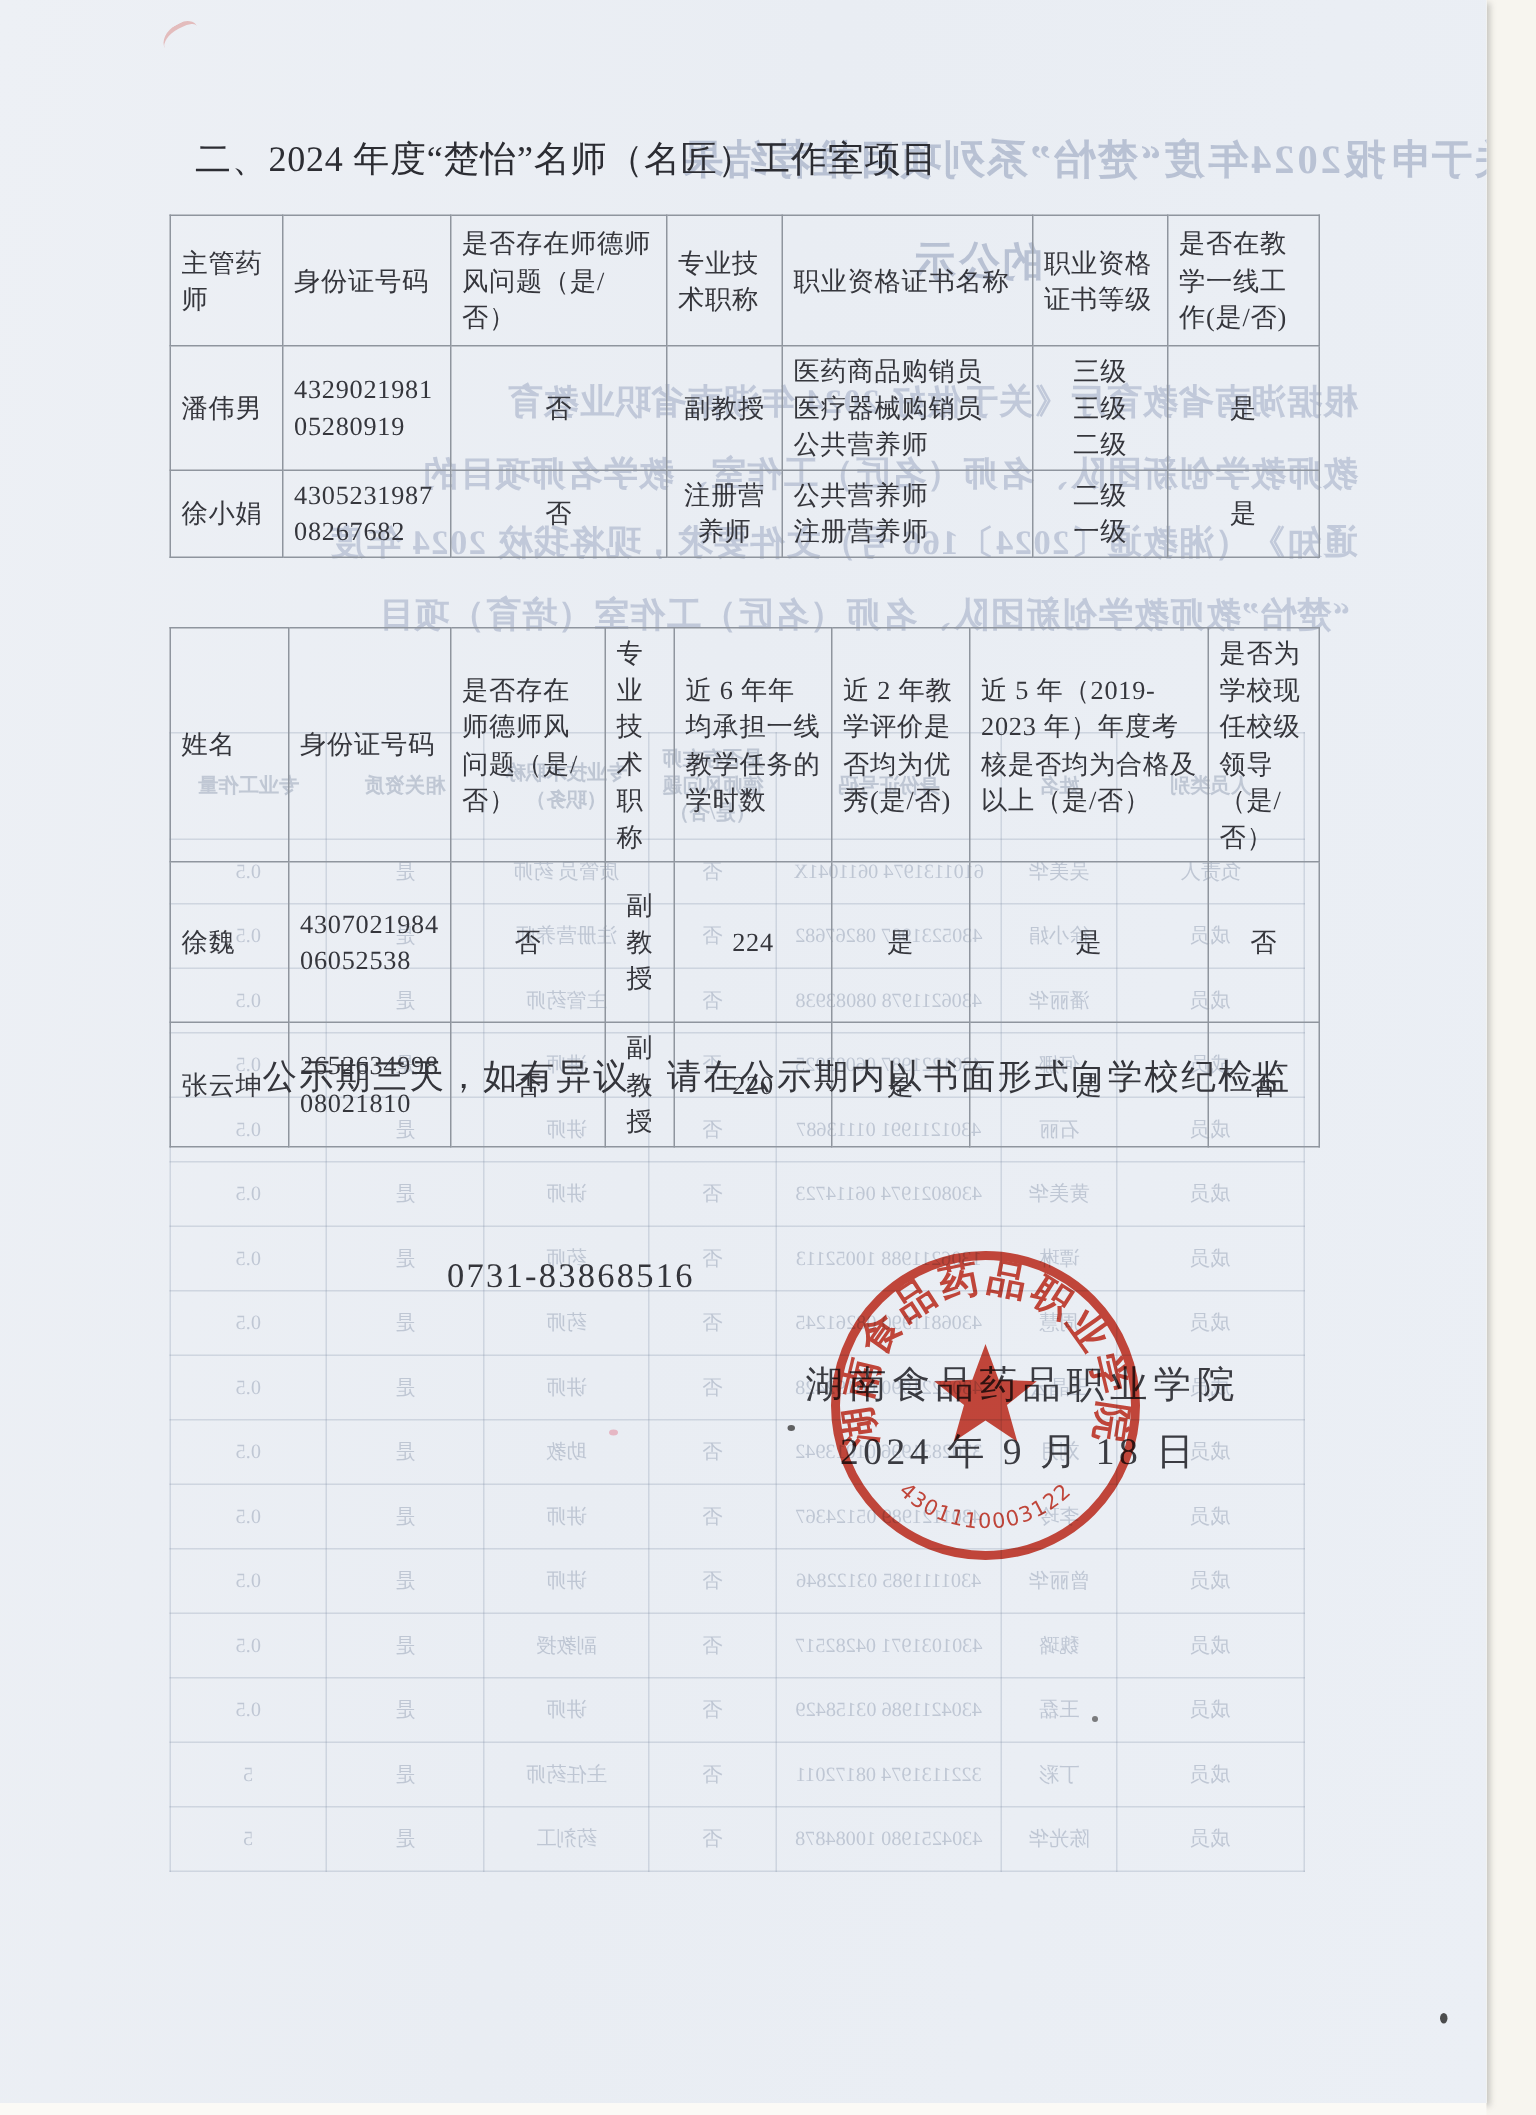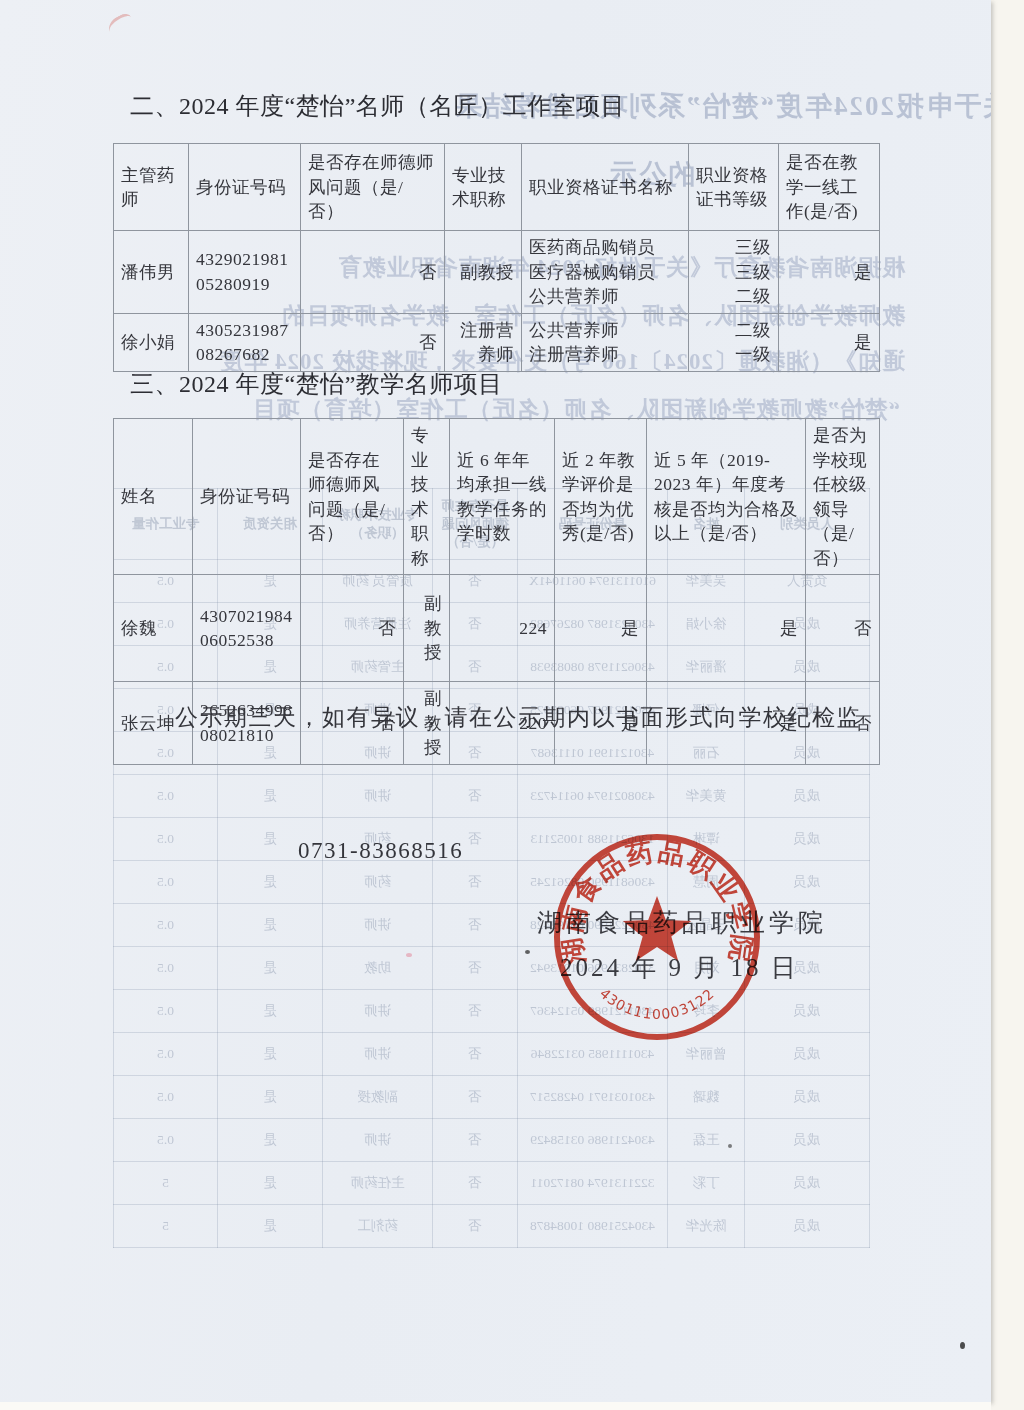--- a/index.html
+++ b/index.html
@@ -36,21 +36,21 @@
   table.doc{
     position:absolute;border-collapse:collapse;table-layout:fixed;
     background:transparent;z-index:4;
     font-size:17.5px;line-height:1.4;color:#35363c;letter-spacing:.5px;
   }
   table.doc td,table.doc th{
     border:1px solid #8f959e;vertical-align:middle;
     padding:4px 7px;font-weight:normal;overflow:hidden;
   }
   table.doc th{text-align:left;}
-  .c{text-align:right;}
+  .c{text-align:center;}
   .l{text-align:left;}
   .cl:empty{display:none;}
   .notice{font-size:23px;letter-spacing:1.5px;white-space:nowrap;z-index:4;color:#34353b;}
   .sig{font-size:25px;letter-spacing:4px;white-space:nowrap;z-index:5;color:#3a3b41;}
   
   .seal{position:absolute;left:547px;top:827px;width:220px;height:220px;z-index:6;
         mix-blend-mode:multiply;opacity:.92;}
   
   .speck{position:absolute;border-radius:50%;z-index:7;}
   .squiggle{position:absolute;left:108px;top:16px;width:26px;height:16px;
@@ -300,21 +300,20 @@
         <td class="c">
           <div class="cl">二级</div>
           <div class="cl">一级</div>
 
         </td>
         <td class="c">是</td>
       </tr>
     </tbody>
   </table>
 
-  <div class="abs sec-title" style="left:130px;top:368px;">三、2024 年度“楚怡”教学名师项目</div>
 
   <table class="doc" style="left:113px;top:418px;width:767px;">
     <colgroup>
       <col style="width:79px">
         <col style="width:108px">
         <col style="width:103px">
         <col style="width:46px">
       <col style="width:105px">
         <col style="width:92px">
         <col style="width:159px">

